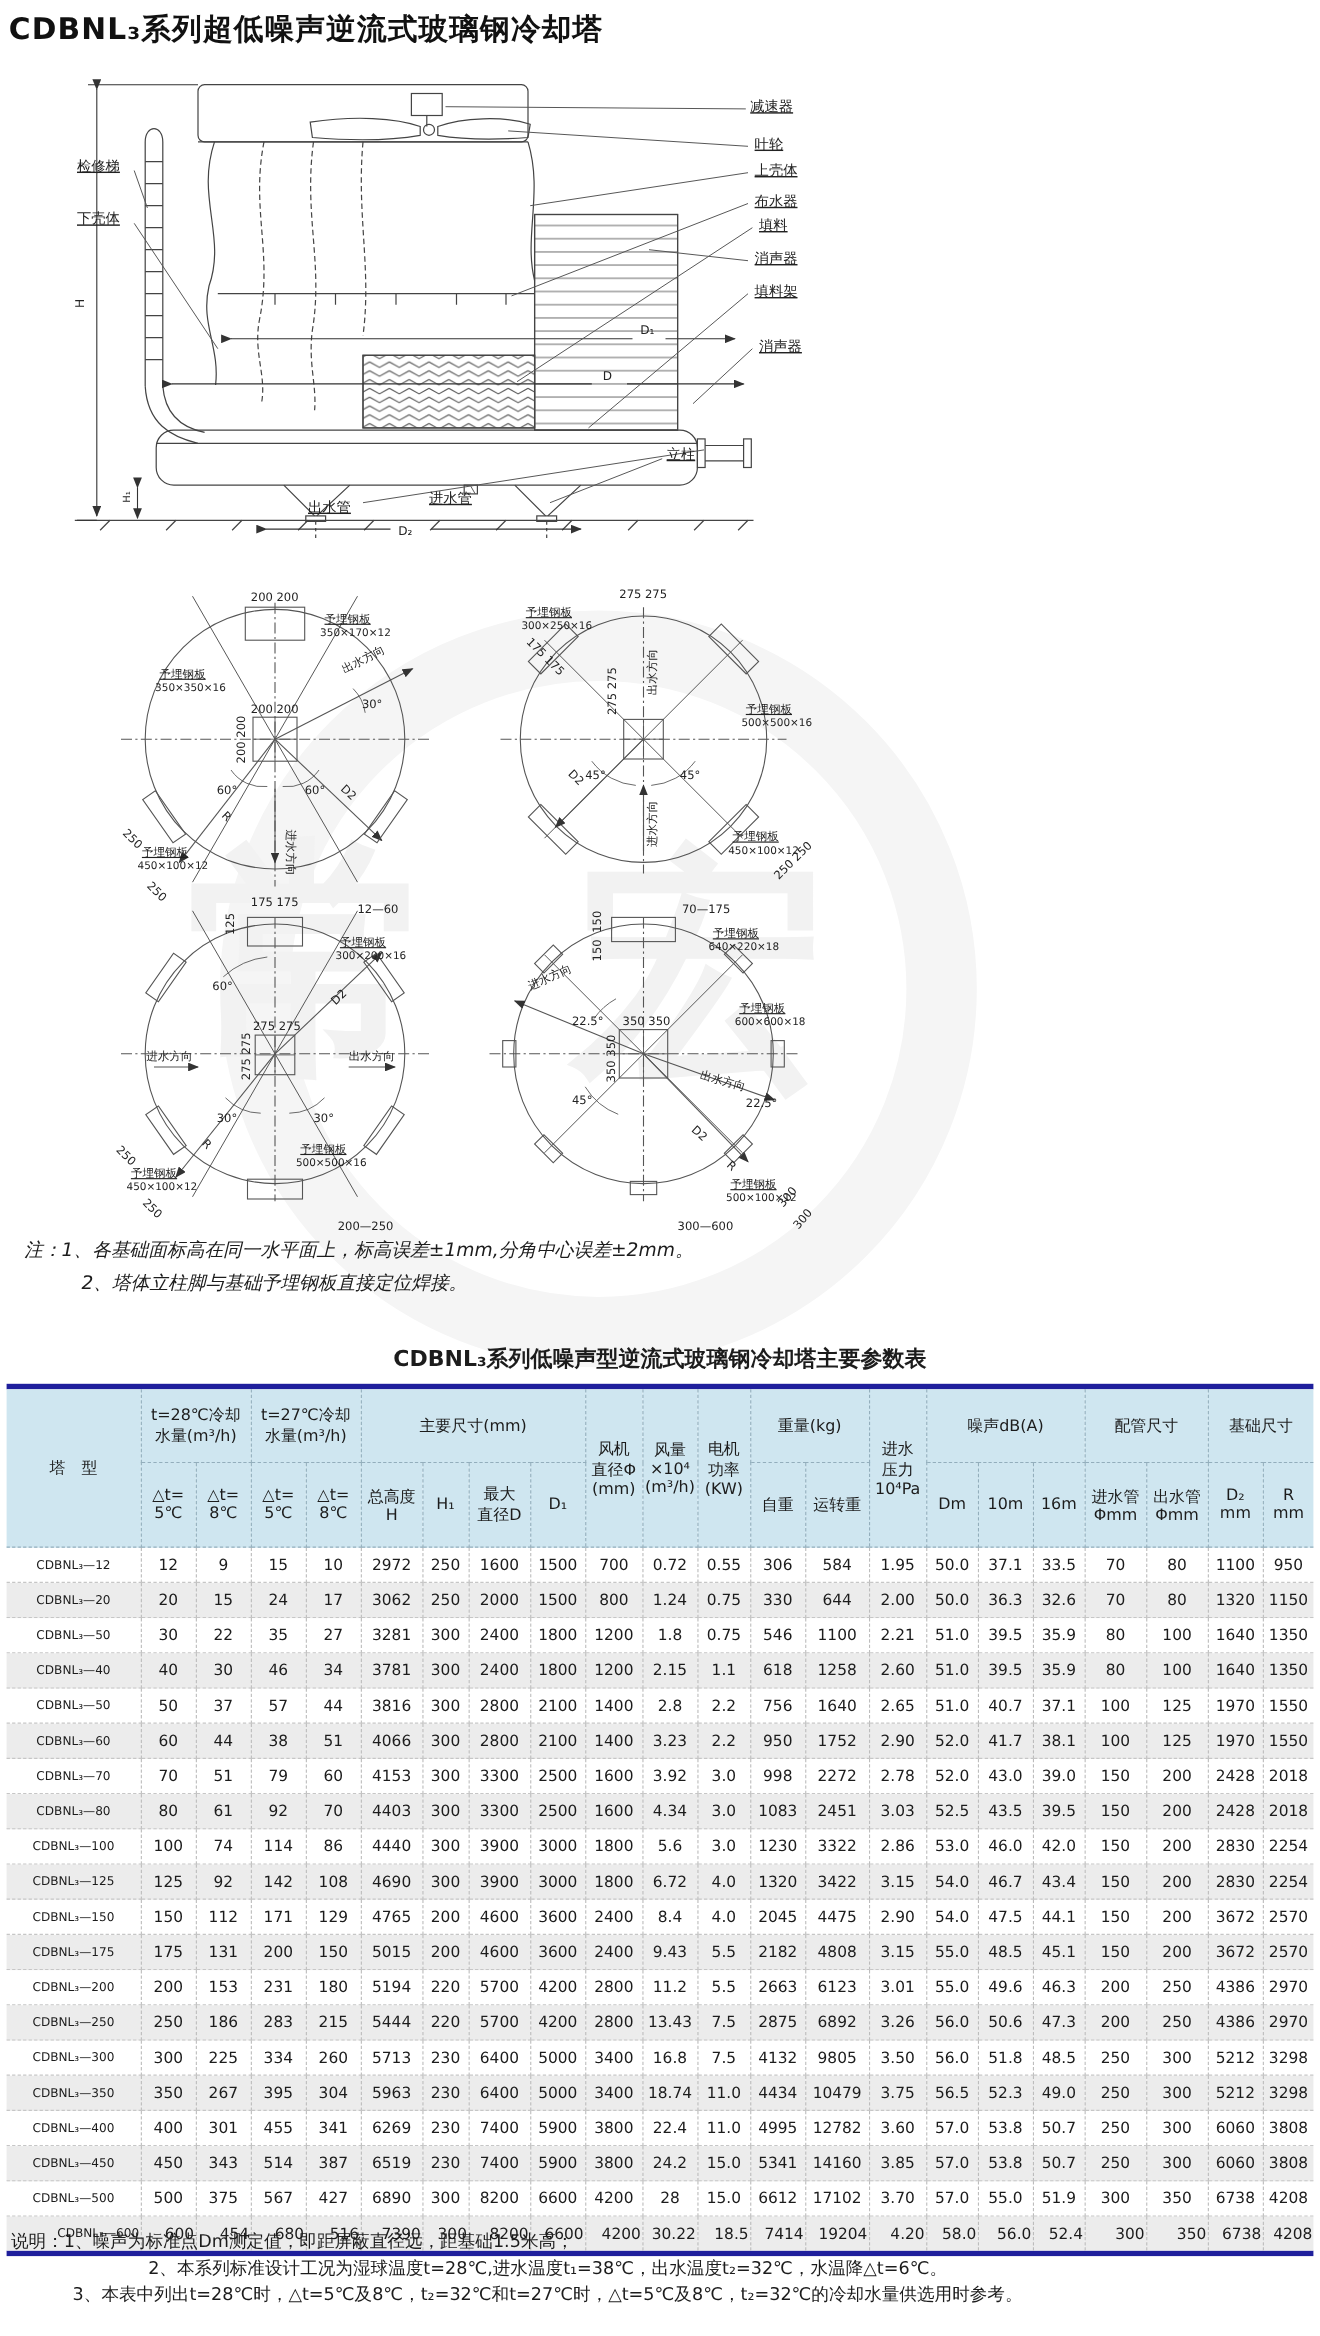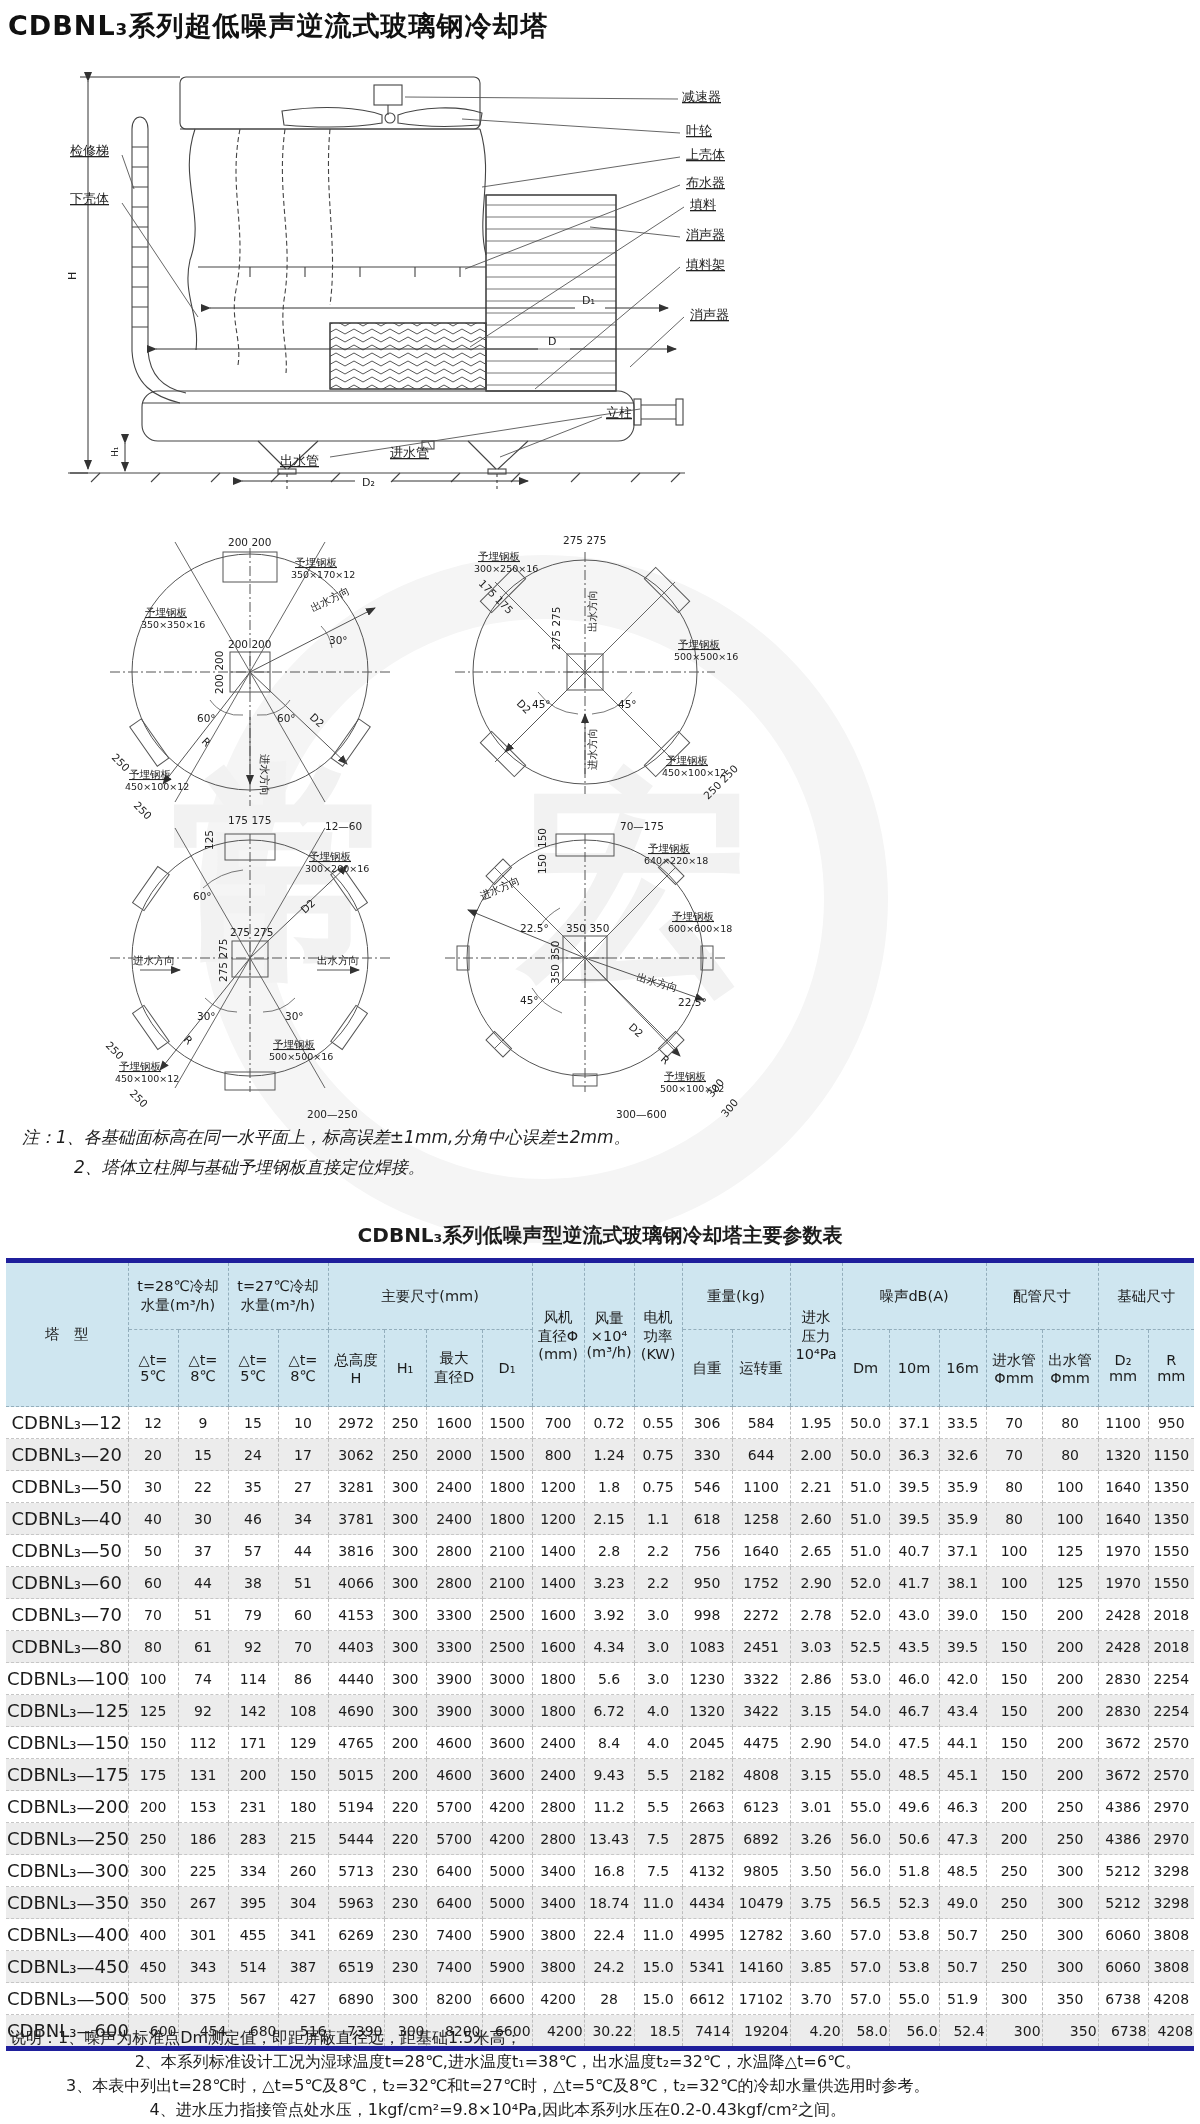--- a/index.html
+++ b/index.html
@@ -31,21 +31,21 @@
   table{border-collapse:collapse;table-layout:fixed;width:1188px;background:transparent;}
   thead th{background:#cfe6f0;font-weight:normal;font-size:14.5px;white-space:pre-line;
            border-right:1px dashed #93aebc;border-bottom:1px dashed #93aebc;padding:0 1px;vertical-align:middle;}
   thead tr:first-child th{height:66px;}
   thead tr:last-child th{height:76px;}
   thead th:last-child, tbody td:last-child{border-right:none;}
   tbody td{height:29px;text-align:center;font-size:14px;white-space:nowrap;
            border-right:1px dashed #bcbcbc;border-bottom:1px dashed #c6c6c6;}
   tbody tr:nth-child(even){background:#ececec;}
   tbody tr:last-child td{border-bottom:none;text-align:right;}
-  tbody td:first-child{font-size:18px;}
+  tbody td:first-child{font-size:11px;}
   #shuoming{left:10px;top:2026px;font-size:16px;line-height:24px;z-index:2;}
   #shuoming .row{white-space:nowrap;}
   #shuoming .indent{padding-left:56px;text-align:center;}
   #shuoming .first{display:flex;}
 </style>
 </head>
 <body>
 
 <svg width="0" height="0" class="abs">
   <defs>
@@ -889,14 +889,13 @@
 </table>
 </div>
 
 <div id="shuoming" class="abs">
   <div class="row first">
     <span>说明：</span>
     <span>1、噪声为标准点Dm测定值，即距屏蔽直径远，距基础1.5米高；</span>
   </div>
   <div class="row indent">2、本系列标准设计工况为湿球温度t=28℃,进水温度t₁=38℃，出水温度t₂=32℃，水温降△t=6℃。</div>
   <div class="row indent">3、本表中列出t=28℃时，△t=5℃及8℃，t₂=32℃和t=27℃时，△t=5℃及8℃，t₂=32℃的冷却水量供选用时参考。</div>
-  <div class="row indent">4、进水压力指接管点处水压，1kgf/cm²=9.8×10⁴Pa,因此本系列水压在0.2-0.43kgf/cm²之间。</div>
 </div>
 
 </body></html>

